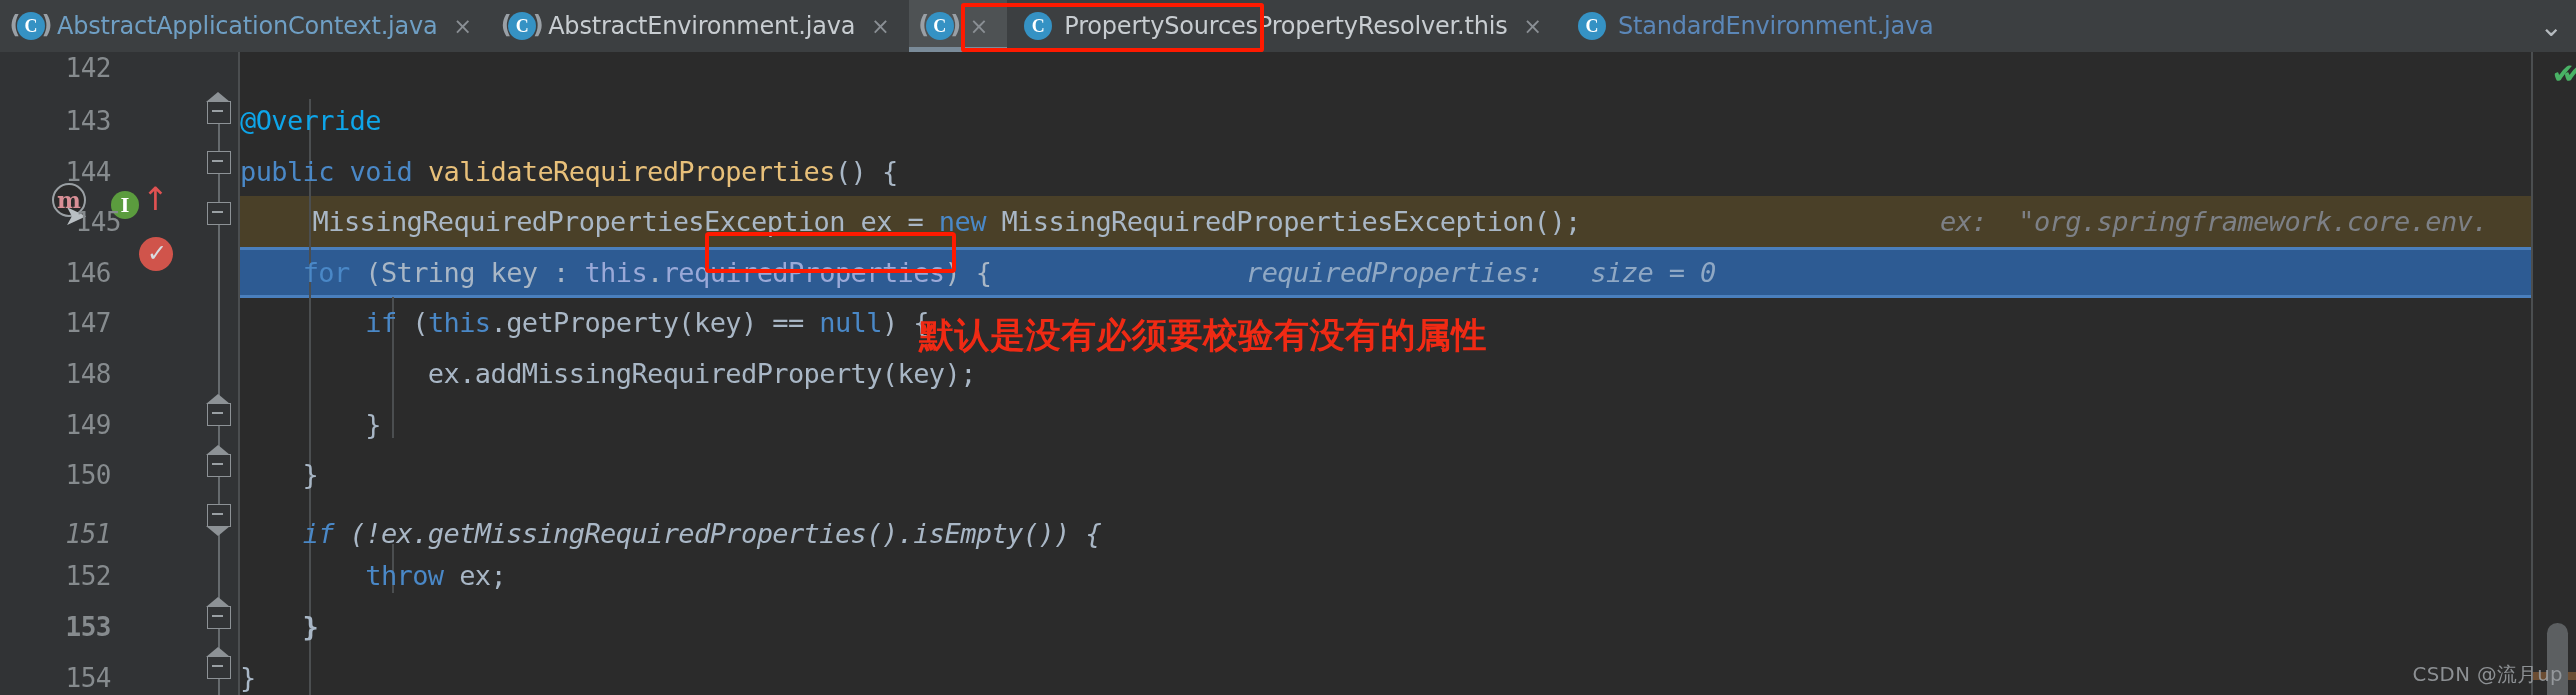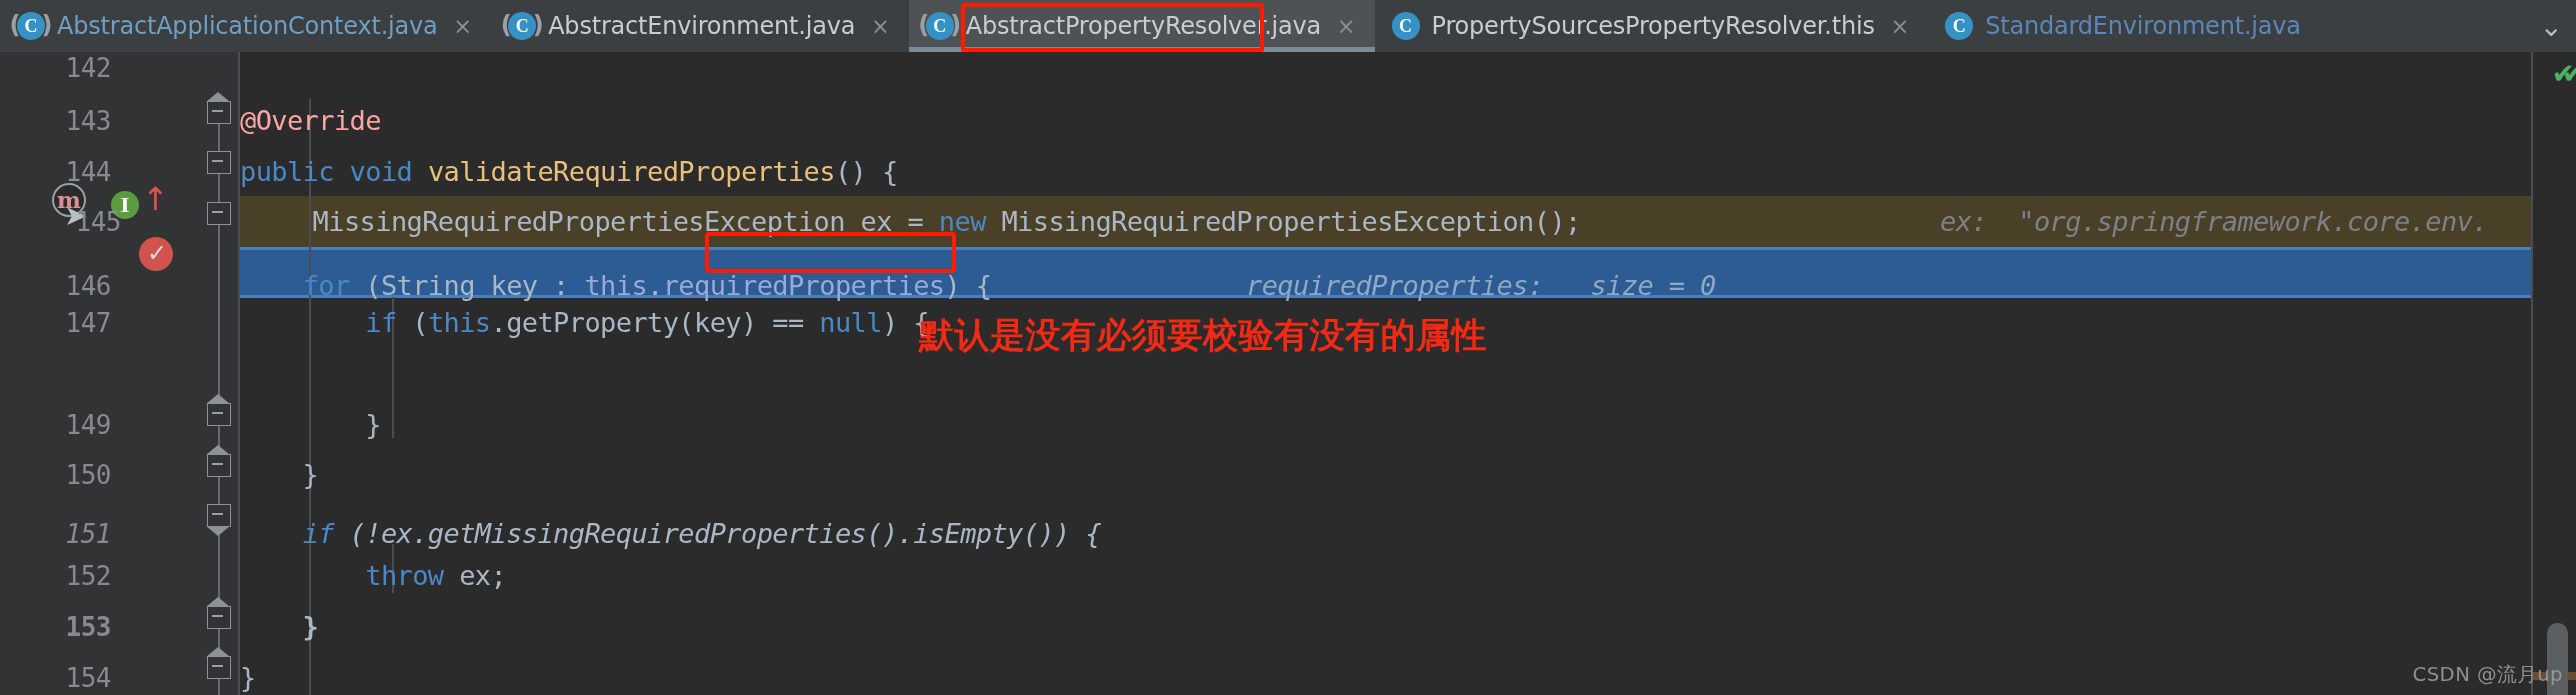--- a/index.html
+++ b/index.html
@@ -169,21 +169,21 @@
     left: 240px;
     font-family: "DejaVu Sans Mono", monospace;
     font-size: 27px;
     letter-spacing: -0.6px;
     white-space: pre;
     color: #a9b7c6;
   }
 
   
   .kw      { color: #4a88c7; }
-  .anno    { color: #fca5a5; }
+  .anno    { color: #0ea5e9; }
   .ident   { color: #a9b7c6; }
   .hint    { color: #7d8086; font-style: italic; }
   .hintb   { color: #8fa8c4; font-style: italic; }
 
   
   .hl-breakpoint {
     position: absolute;
     left: 240px;
     width: 2336px;
     height: 51px;
@@ -437,21 +437,20 @@
     </div>
 
     <div class="tab">
       <span class="tab-icon abstract">C</span>
       <span class="tab-label white">AbstractEnvironment.java</span>
       <span class="tab-close">×</span>
     </div>
 
     <div class="tab active">
       <span class="tab-icon abstract">C</span>
-      <span class="tab-label white">AbstractPropertyResolver.java</span>
       <span class="tab-close">×</span>
     </div>
 
     <div class="tab">
       <span class="tab-icon">C</span>
       <span class="tab-label white">PropertySourcesPropertyResolver.this</span>
       <span class="tab-close">×</span>
     </div>
 
     <div class="tab">
@@ -517,31 +516,35 @@
       <div class="lineno">144</div>
       <div class="code"><span class="kw">public</span> <span class="kw">void</span> <span class="ident" style="color:#e8c07a">validateRequiredProperties</span>() {</div>
     </div>
 
     <div class="row" style="top:144px;margin-left:10px;">
       <div class="lineno">145</div>
       <div class="code">    MissingRequiredPropertiesException ex = <span class="kw">new</span> MissingRequiredPropertiesException();</div>
       <div class="code hint" style="left:1930px;">ex:  "org.springframework.core.env.</div>
     </div>
 
-    <div class="row" style="top:208px;">
+    <div class="row" style="top:195px;">
       <div class="lineno">146</div>
       <div class="code">    <span class="kw">for</span> (String key : <span style="color:#9aa9d8">this</span>.<span style="color:#9aa9d8">requiredProperties</span>) {</div>
       <div class="code hintb" style="left:1246px;">requiredProperties:   size = 0</div>
     </div>
 
     <div class="row" style="top:245px;">
       <div class="lineno">147</div>
       <div class="code">        <span class="kw">if</span> (<span class="kw">this</span>.getProperty(key) == <span class="kw">null</span>) {</div>
     </div>
 
+    <div class="row" style="top:296px;">
+      <div class="lineno">148</div>
+      <div class="code">            ex.addMissingRequiredProperty(key);</div>
+    </div>
 
     <div class="row" style="top:347px;">
       <div class="lineno">149</div>
       <div class="code">        }</div>
     </div>
 
     <div class="row" style="top:397px;">
       <div class="lineno">150</div>
       <div class="code">    }</div>
     </div>

